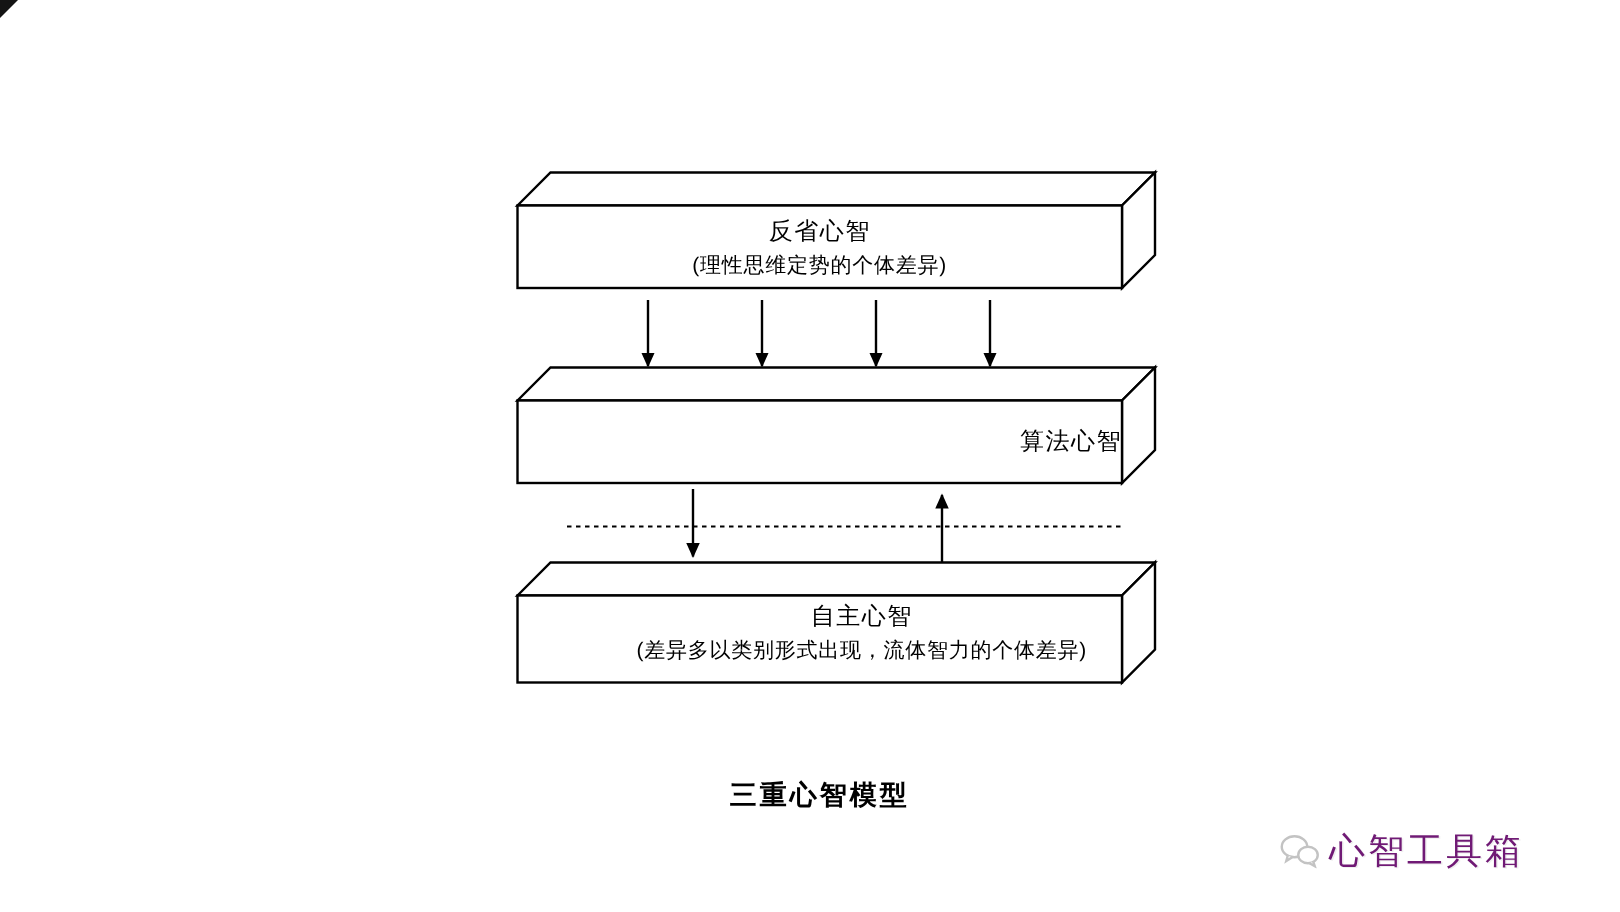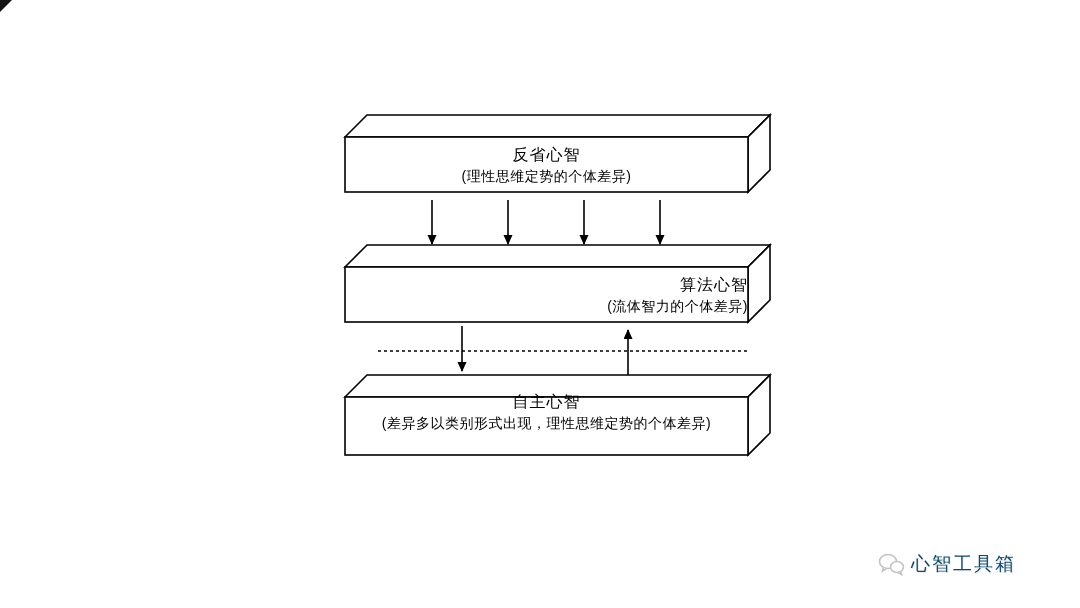--- a/index.html
+++ b/index.html
@@ -61,22 +61,22 @@
     font-weight: bold;
     letter-spacing: 2px;
   }
   .watermark {
     position: absolute;
     right: 64px;
     top: 551px;
     display: flex;
     align-items: center;
     gap: 6px;
-    color: #0c4a6e;
-    font-size: 19px;
+    color: #701a75;
+    font-size: 24px;
     letter-spacing: 2px;
     text-shadow: 1px 1px 0 #efefef;
   }
   .wm-icon {
     flex: 0 0 auto;
   }
 </style>
 </head>
 <body>
 
@@ -124,28 +124,28 @@
     </g>
   </svg>
 
   <div class="box-text" style="top:137px;height:55px;">
     <div class="box-title">反省心智</div>
     <div class="box-subtitle">(理性思维定势的个体差异)</div>
   </div>
 
   <div class="box-text" style="top:267px;height:55px;align-items:flex-end;">
     <div class="box-title">算法心智</div>
-    <div class="box-subtitle">(流体智力的个体差异)</div>
   </div>
 
-  <div class="box-text" style="top:383px;height:58px;">
+  <div class="box-text" style="top:393px;height:58px;padding-left:28px;">
     <div class="box-title">自主心智</div>
-    <div class="box-subtitle">(差异多以类别形式出现，理性思维定势的个体差异)</div>
+    <div class="box-subtitle">(差异多以类别形式出现，流体智力的个体差异)</div>
   </div>
 
+  <div class="caption">三重心智模型</div>
 
   <div class="watermark">
     <svg class="wm-icon" width="28" height="24" viewBox="0 0 28 24" fill="none" stroke="#c3c3c3" stroke-width="1.6">
       <ellipse cx="11" cy="9.5" rx="8.5" ry="7"></ellipse>
       <path d="M6.5,15.5 L5.5,19 L9.5,16.5" fill="#ffffff" stroke="#c3c3c3"></path>
       <ellipse cx="20" cy="15" rx="6.5" ry="5.5" fill="#ffffff"></ellipse>
       <path d="M23.5,19.5 L24.5,22.5 L21,20.5" fill="#ffffff" stroke="#c3c3c3"></path>
     </svg>
     <span>心智工具箱</span>
   </div>

